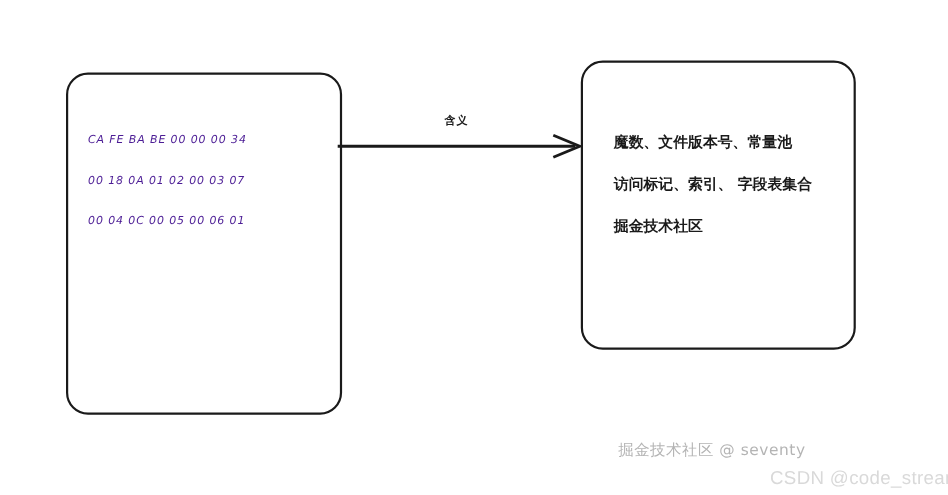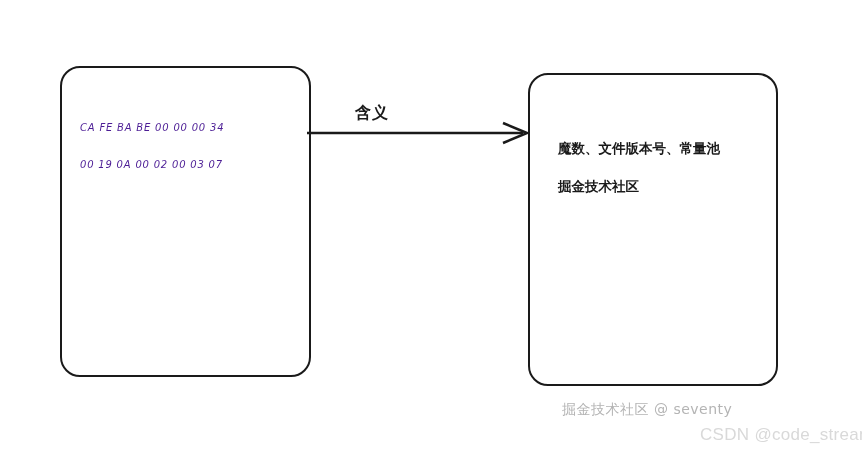--- a/index.html
+++ b/index.html
@@ -30,23 +30,23 @@
     border-radius: 20px;
   }
   #hex-box {
     left: 60px;
     top: 66px;
     width: 251px;
     height: 311px;
   }
   #meaning-box {
     left: 528px;
-    top: 73px;
+    top: 55px;
     width: 250px;
-    height: 313px;
+    height: 263px;
   }
 
   
   #hex-lines {
     position: absolute;
     left: 18px;
     top: 41px;
     width: 215px;
   }
   .hex-line {
@@ -83,22 +83,23 @@
     top: 118px;
     width: 230px;
     height: 32px;
     overflow: visible;
   }
   #arrow-label {
     position: absolute;
     left: 355px;
     top: 103px;
     width: 120px;
+    text-align: center;
     font-family: "DejaVu Sans", sans-serif;
-    font-size: 16px;
+    font-size: 10px;
     font-weight: 700;
     color: #1a1a1a;
     letter-spacing: 1px;
   }
 
   
   #watermark-primary {
     position: absolute;
     left: 562px;
     top: 401px;
@@ -122,33 +123,35 @@
   }
 </style>
 </head>
 <body>
 
 <div id="canvas">
 
   <div class="box" id="hex-box">
     <div id="hex-lines">
       <div class="hex-line">CA FE BA BE 00 00 00 34</div>
-      <div class="hex-line">00 19 0A 00 02 00 03 07</div>
+      <div class="hex-line">00 18 0A 01 02 00 03 07</div>
+      <div class="hex-line">00 04 0C 00 05 00 06 01</div>
     </div>
   </div>
 
   <svg id="arrow-svg" viewBox="0 0 230 32">
     <line x1="2" y1="15" x2="218" y2="15" stroke="#1a1a1a" stroke-width="2.6" stroke-linecap="butt"></line>
     <polyline points="198,5 222,15 198,25" fill="none" stroke="#1a1a1a" stroke-width="2.6" stroke-linejoin="miter" stroke-linecap="butt"></polyline>
   </svg>
   <div id="arrow-label">含义</div>
 
   <div class="box" id="meaning-box">
     <div id="meaning-lines">
       <div class="meaning-line">魔数、文件版本号、常量池</div>
+      <div class="meaning-line">访问标记、索引、 字段表集合</div>
       <div class="meaning-line">掘金技术社区</div>
     </div>
   </div>
 
   <div id="watermark-primary">掘金技术社区 @ seventy</div>
   <div id="watermark-secondary">CSDN @code_stream</div>
 
 </div>
 
 </body></html>

